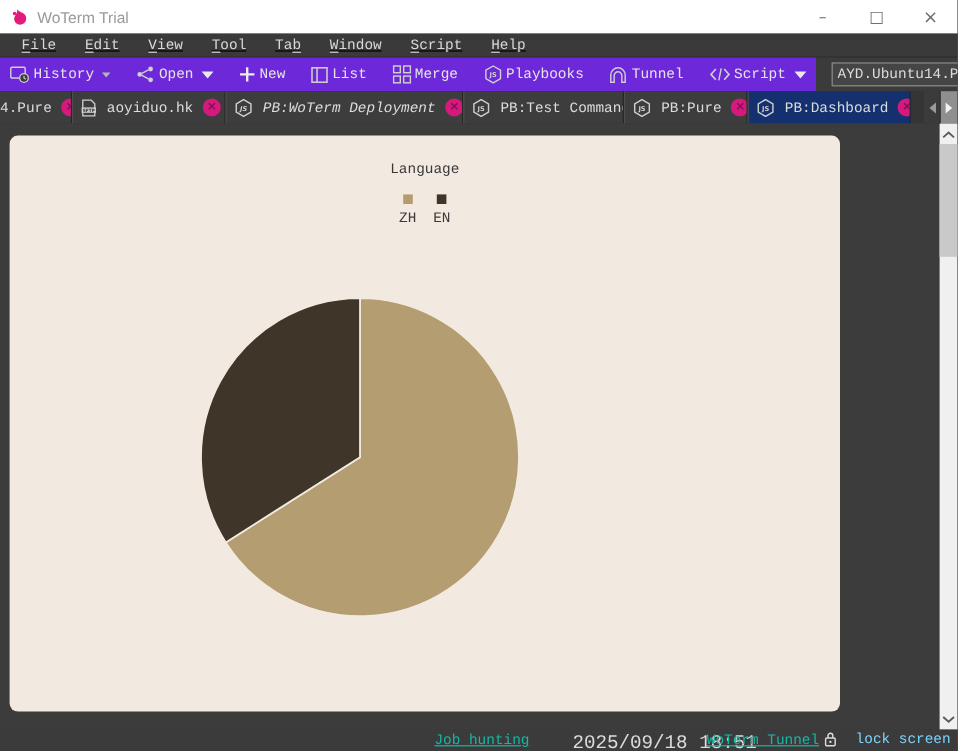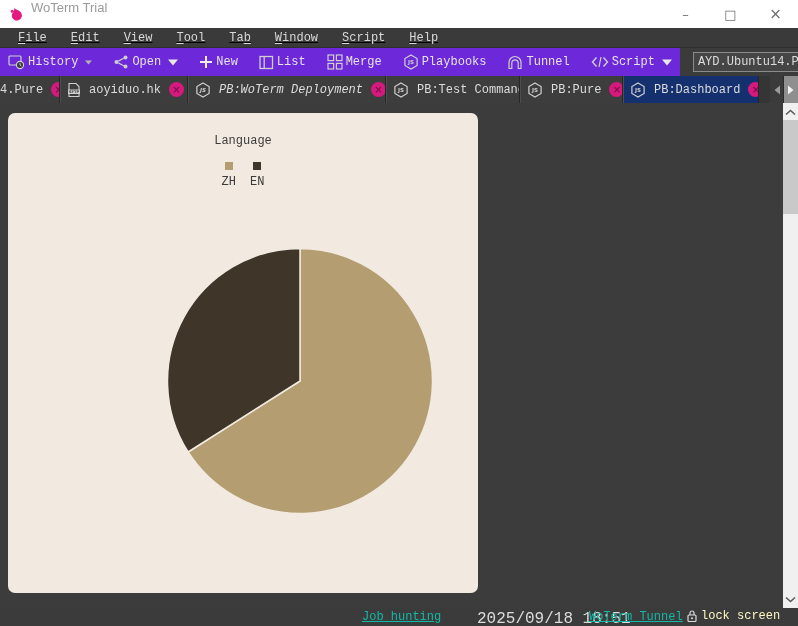--- a/index.html
+++ b/index.html
@@ -2,21 +2,21 @@
 <html><head>
 <meta charset="utf-8">
 <style>
   * { margin:0; padding:0; box-sizing:border-box; }
   html,body { width:798px; height:626px; overflow:hidden; background:#3b3b3b;
               font-family:"Liberation Mono", monospace; }
   .window { position:relative; width:798px; height:626px; background:#3b3b3b; }
 
   
   .titlebar { position:absolute; top:0; left:0; width:798px; height:28px;
-              background:#ffffff; display:flex; }
+              background:#ffffff; display:flex; align-items:center; }
   .titlebar .logo { margin:0 6px 0 8px; display:flex; align-items:center; }
   .titlebar .title { font-family:"Liberation Sans", sans-serif; font-size:13px; color:#9a9a9a; }
   .win-controls { margin-left:auto; display:flex; height:28px; }
   .win-btn { width:45px; height:28px; display:flex; align-items:center; justify-content:center;
              color:#6f6f6f; font-family:"DejaVu Sans", sans-serif; font-size:13px; cursor:default; }
   .win-btn.close { font-size:15px; }
 
   
   .menubar { position:absolute; top:28px; left:0; width:798px; height:20px;
              background:#3a3a3a; display:flex; align-items:center; padding-left:6px;
@@ -49,21 +49,21 @@
                font-size:10px; font-weight:bold; display:flex; align-items:center; justify-content:center;
                font-family:"DejaVu Sans", sans-serif; flex:0 0 auto; margin-left:4px; }
   .tab-ic { display:flex; align-items:center; flex:0 0 auto; margin-right:4px; }
   .tab-scrolls { display:flex; height:27px; margin-left:auto; }
   .tsc { width:14px; height:27px; display:flex; align-items:center; justify-content:center; }
   .tsc.left { background:#3b3b3b; border-right:1px solid #2b2b2b; }
   .tsc.right { background:#8f8f8f; }
 
   
   .content { position:absolute; top:103px; left:0; width:783px; height:505px; background:#3c3c3c; }
-  .panel { position:absolute; top:10px; left:8px; width:470px; height:480px;
+  .panel { position:absolute; top:10px; left:8px; width:692px; height:480px;
            background:#f2eae1; border-radius:7px; }
   .chart-title { position:absolute; top:21px; left:0; width:100%; text-align:center;
                  font-size:12px; color:#3a3a3a; }
   .legend { position:absolute; top:49px; left:0; width:100%; display:flex; justify-content:center;
             gap:14px; align-items:center; }
   .legend-item { display:flex; align-items:center; gap:5px; font-size:12px; color:#3a3a3a;flex-direction:column; }
   .legend-swatch { width:8px; height:8px; display:inline-block; }
   .pie { position:absolute; left:157px; top:133px; width:270px; height:270px; }
 
   
@@ -72,22 +72,22 @@
               align-items:center; justify-content:center; }
   .sb-arrow.up { top:1px; }
   .sb-arrow.down { bottom:1px; }
   .sb-thumb { position:absolute; left:0; top:17px; width:15px; height:94px; background:#c9c9c9; }
 
   
   .statusbar { position:absolute; top:608px; left:0; width:798px; height:18px; background:#3b3b3b; }
   .status-link { position:absolute; top:2px; font-size:12px; color:#14b8a6;
                  text-decoration:underline; white-space:nowrap; }
   .status-text { position:absolute; top:2px; font-size:16px; color:#dcdcdc; white-space:nowrap; }
-  .lock-group { position:absolute; top:1px; left:686px; display:flex; align-items:center; gap:3px;
-                color:#fef9c3; font-size:12px; }
+  .lock-group { position:absolute; top:1px; left:686px; display:flex; align-items:center; gap:15px;
+                color:#7dd3fc; font-size:12px; }
 </style>
 </head>
 <body>
 
 <div class="window">
 
   <div class="titlebar">
     <span class="logo">
       <svg width="17" height="17" viewBox="0 0 17 17">
         <path d="M8.5 1.2 C9 4.6 13.6 5.4 13.6 9.5 A5.1 5.1 0 0 1 3.4 9.5 C3.4 7.7 4.6 6.6 5.8 5.6 C7 4.6 8.2 3.4 8.5 1.2 Z" fill="#e3197d" transform="rotate(-18 8.5 8.5)"></path>

